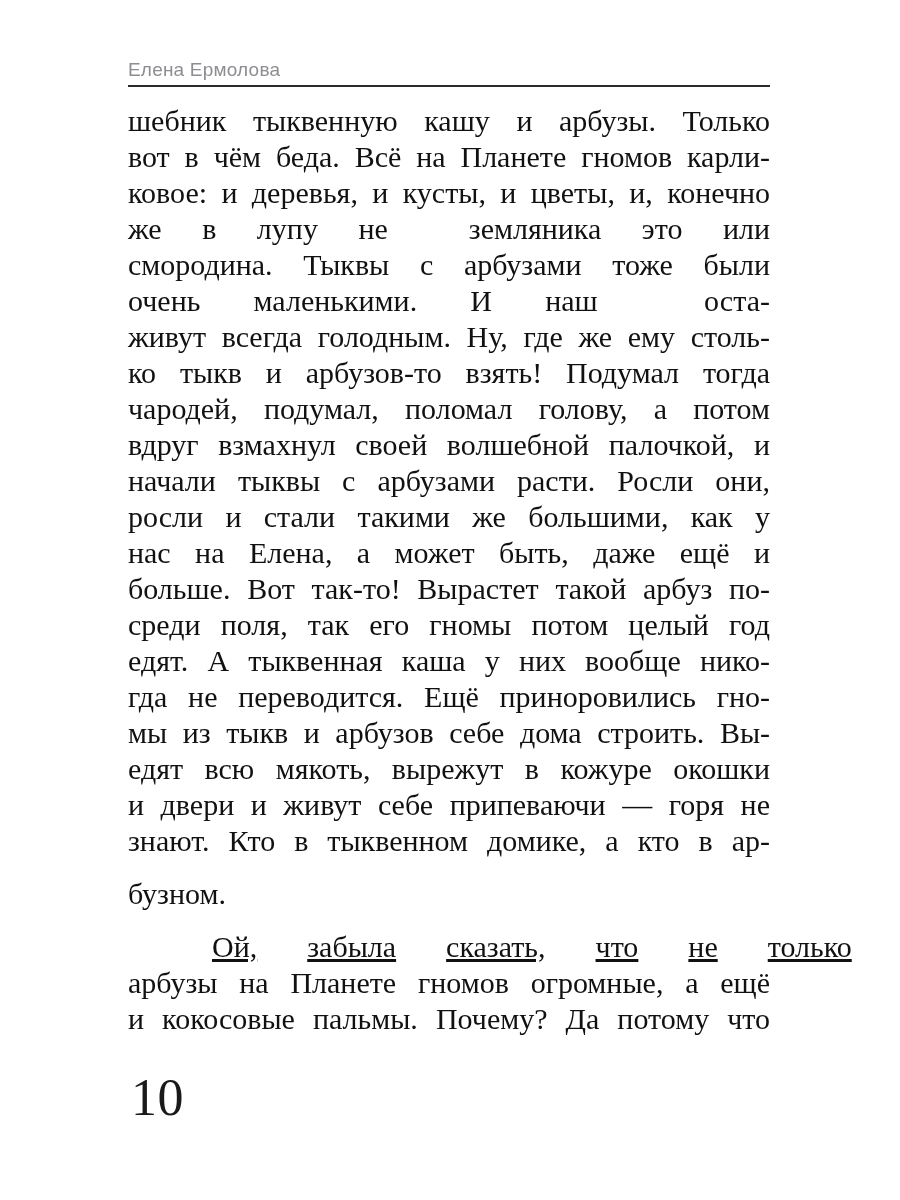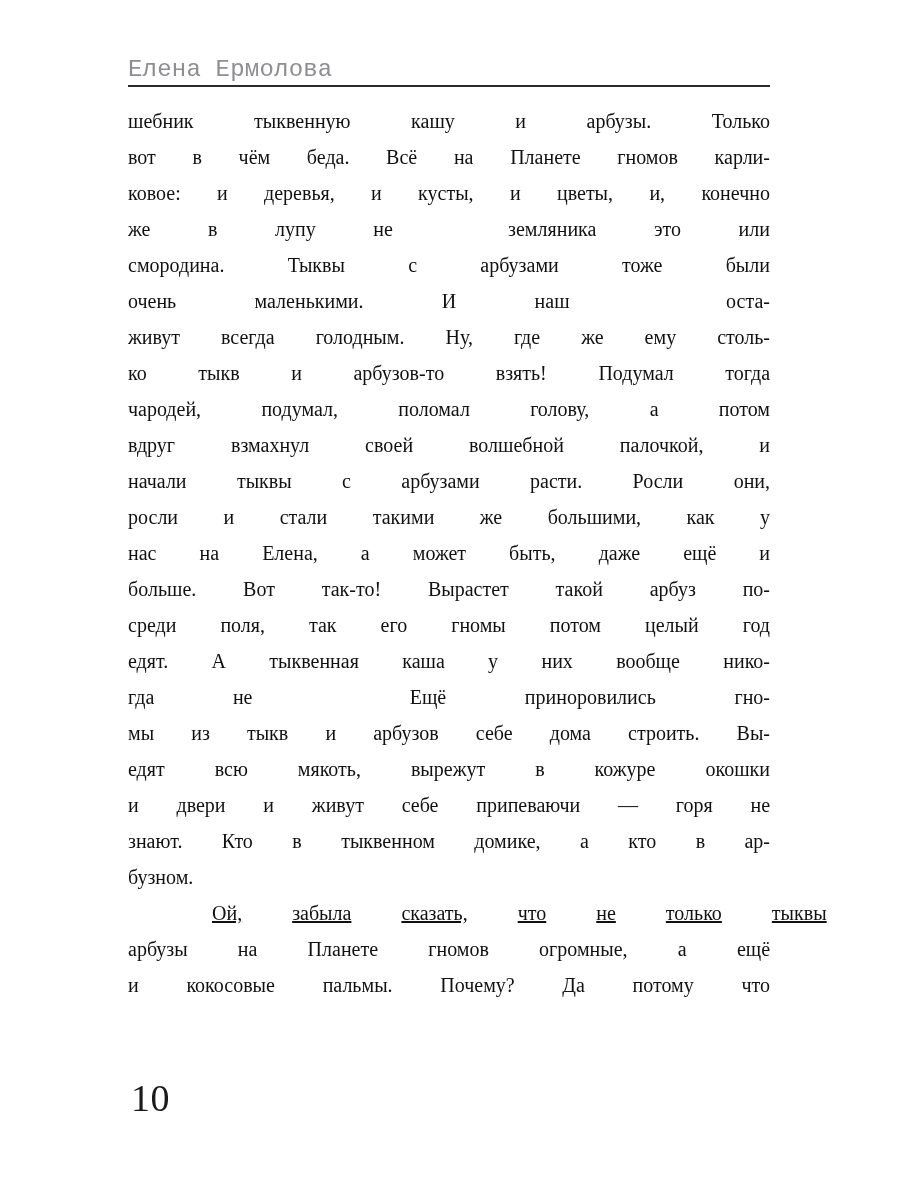--- a/index.html
+++ b/index.html
@@ -22,22 +22,22 @@
   }
 
   
   .running-head {
     position: absolute;
     left: 128px;
     top: 58px;
     width: 642px;
   }
   .running-head-text {
-    font-family: Liberation Mono, monospace;
-    font-size: 24px;
+    font-family: Liberation Sans, sans-serif;
+    font-size: 19px;
     line-height: 24px;
     color: #8d8d92;
     letter-spacing: 0.2px;
     white-space: nowrap;
   }
   .head-rule {
     margin-top: 3px;
     width: 642px;
     height: 2px;
     background: #2b2b2b;
@@ -50,31 +50,32 @@
     top: 103px;
     width: 642px;
   }
 
   
   .tline {
     display: block;
     width: 642px;
     height: 36px;
     line-height: 36px;
-    font-size: 20px;
+    font-size: 30px;
     color: #111111;
     white-space: nowrap;
     text-align: justify;
     text-align-last: justify;
     position: relative;
   }
   
   .tline.flush {
     text-align: left;
     text-align-last: left;
+    margin-top: 17px;
   }
   
   .tline.indent {
     text-indent: 42px;
     text-decoration: underline;
   }
 
   
   .tline .row {
     display: flex;
@@ -101,21 +102,21 @@
   .tline.indent .row > .lead {
     flex: 0 0 auto;
     width: 42px;
   }
 
   
   .folio {
     position: absolute;
     left: 131px;
     top: 1073px;
-    font-size: 38px;
+    font-size: 52px;
     line-height: 50px;
     color: #1a1a1a;
     letter-spacing: 0.5px;
   }
 </style>
 </head>
 <body>
 
 <div class="page">
 
@@ -406,20 +407,21 @@
           <span class="g"></span>
           <span class="w">нико-</span>
         </span>
       </div>
       <div class="tline">
         <span class="row">
           <span class="w">гда</span>
           <span class="g"></span>
           <span class="w">не</span>
           <span class="g"></span>
+          <span class="w">переводится.</span>
           <span class="g"></span>
           <span class="w">Ещё</span>
           <span class="g"></span>
           <span class="w">приноровились</span>
           <span class="g"></span>
           <span class="w">гно-</span>
         </span>
       </div>
       <div class="tline">
         <span class="row">

